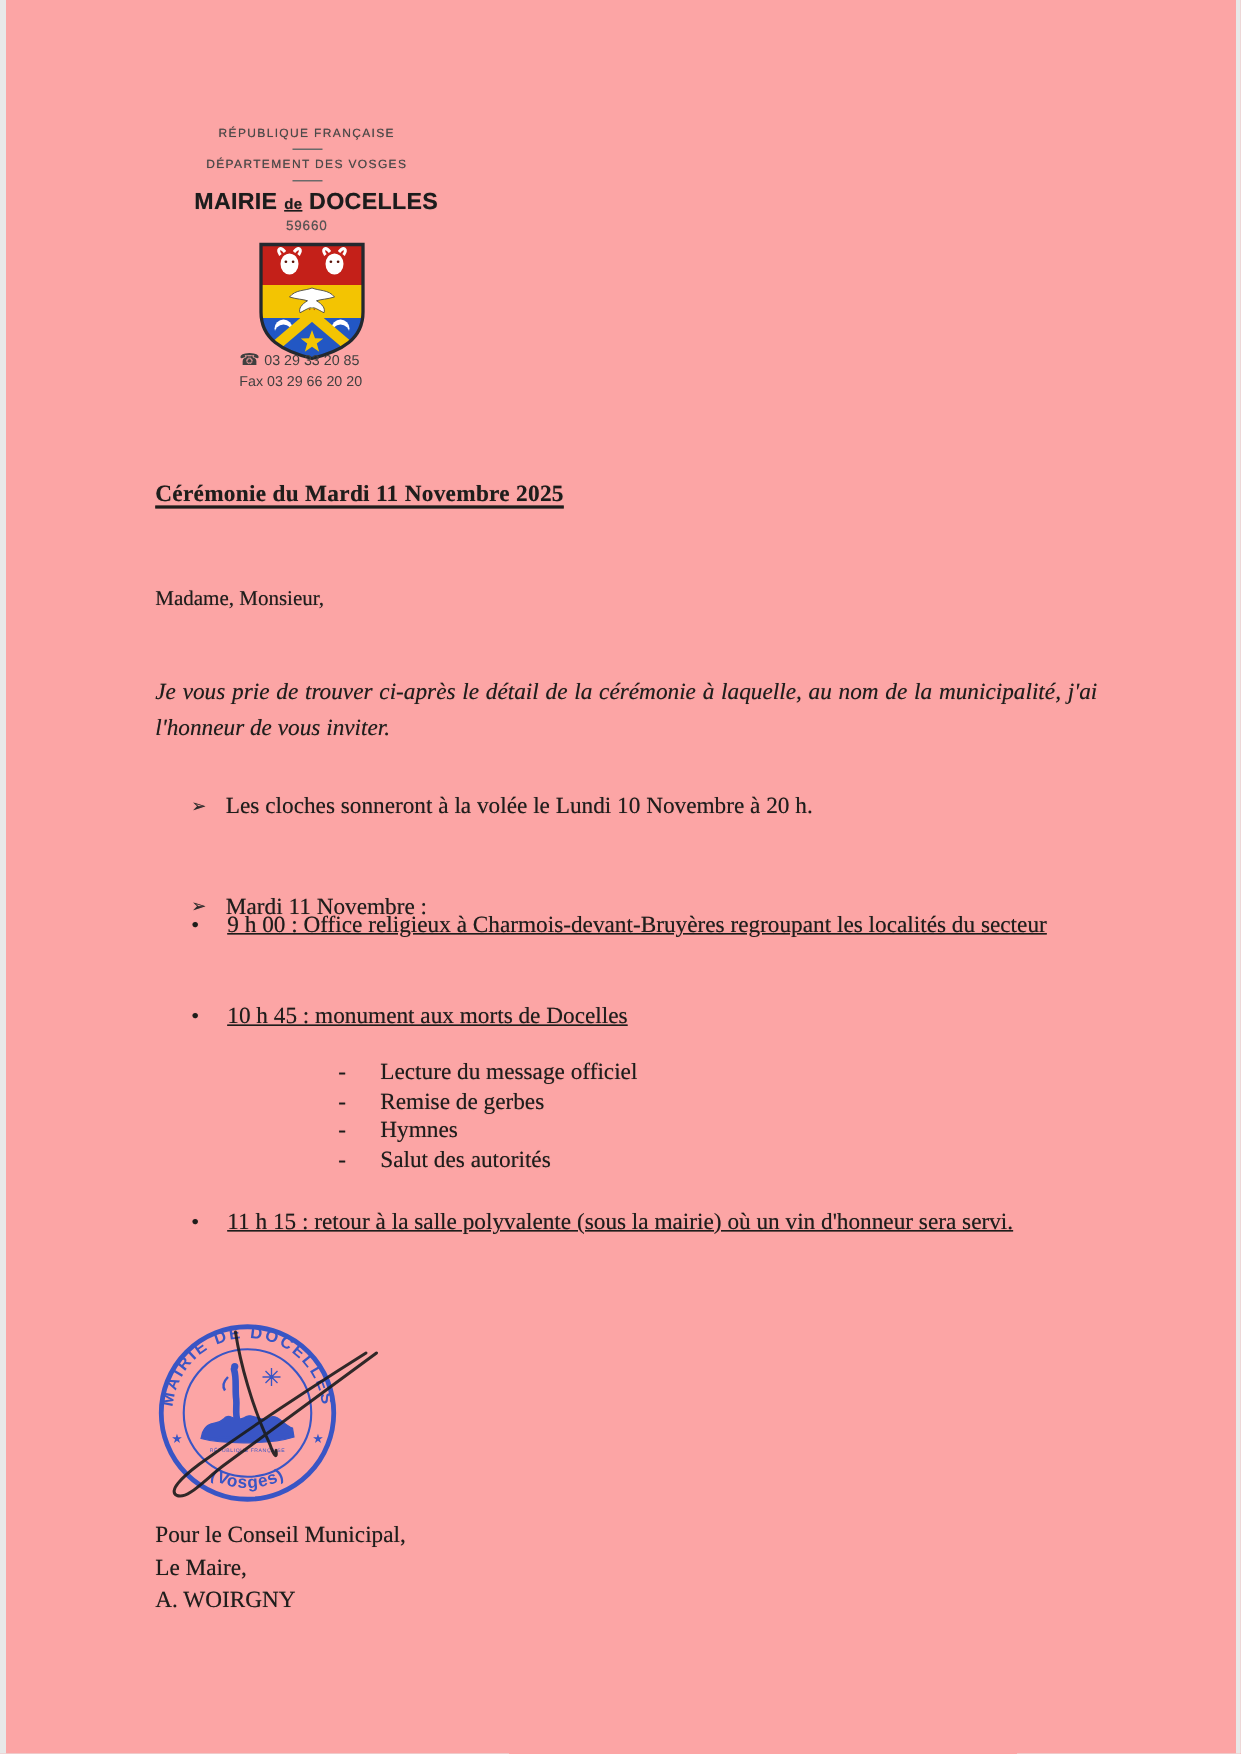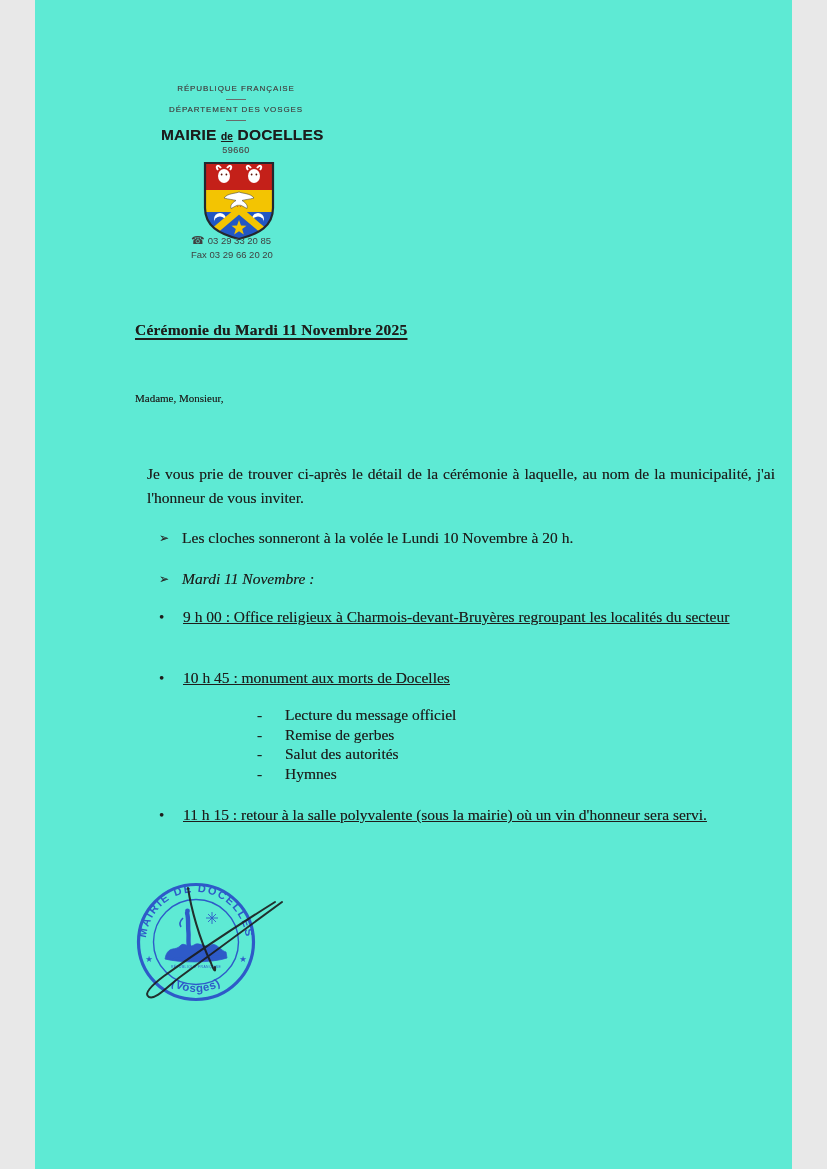--- a/index.html
+++ b/index.html
@@ -1,18 +1,18 @@
 <!DOCTYPE html>
 <html><head>
 <meta charset="utf-8">
 <style>
   html,body { margin:0; padding:0; background:#e8e8e8; }
   .page {
-    position:relative; width:757px; height:1169px; margin:0 auto;
-    background:#5eead4; overflow:hidden;
+    position:relative; width:820px; height:1169px; margin:0 auto;
+    background:#fca5a5; overflow:hidden;
     font-family:"Liberation Serif", serif; color:#1e1d1b;
   }
   .abs { position:absolute; }
 
   
   .letterhead { left:126px; top:84px; width:150px; text-align:center;
     font-family:"Liberation Sans", sans-serif; color:#4a4a4a; }
   .lh-small { font-size:8px; letter-spacing:0.9px; white-space:nowrap; }
   .lh-rule { width:20px; height:0; border-top:1.5px solid #6a6a6a; margin:6px auto 5px auto; }
   .lh-mairie { margin-top:3px; font-size:15.5px; font-weight:bold; color:#1c1c1c;
@@ -22,21 +22,21 @@
   .arms { left:165px; top:160px; }
   .phone-block { left:156px; top:233px; font-family:"Liberation Sans", sans-serif;
     font-size:9.5px; color:#3f3f3f; text-align:left; line-height:14px; white-space:nowrap; }
   .phone-block .tel-ico { font-size:11px; margin-right:3px; }
 
   
   .dateline { left:440px; top:146px; font-size:15.5px; line-height:22px; }
   .title { left:100px; top:321px; font-size:15.5px; font-weight:bold;
     text-decoration:underline; text-decoration-thickness:1.5px; text-underline-offset:3px;
     letter-spacing:0.2px;text-align:right; }
-  .salutation { left:100px; top:392px; font-size:11px; }
+  .salutation { left:100px; top:392px; font-size:14px; }
   .intro { left:100px; top:450px; width:628px; font-size:15.5px; line-height:24px;
     text-align:justify; }
   .arrow-item { left:124px; font-size:15.5px;text-align:right; }
   .arrow-item .mk { font-family:"DejaVu Sans", sans-serif; font-size:12px; margin-right:13px;
     position:relative; top:-1px; color:#2a2a2a; }
   .bullet-item { left:128px; width:612px; font-size:15.5px; line-height:24px; }
   .bullet-item .mk { position:absolute; left:-4px; top:0; font-size:15px; }
   .bullet-item .bt { display:block; margin-left:20px; text-align:justify; width:586px;text-decoration:underline; }
   .detail-list { left:222px; top:705px; font-size:15.5px; line-height:19.5px; }
   .detail-list .row { white-space:nowrap; }
@@ -112,44 +112,44 @@
   <div class="abs phone-block">
     <div><span class="tel-ico">☎</span><span>03 29 33 20 85</span></div>
     <div>Fax 03 29 66 20 20</div>
   </div>
 
 
   <div class="abs title txt">Cérémonie du Mardi 11 Novembre 2025</div>
 
   <div class="abs salutation txt">Madame, Monsieur,</div>
 
-  <p class="abs intro txt" style="margin:12px;">Je vous prie de trouver ci-après le détail de la cérémonie à laquelle, au nom de la municipalité, j'ai l'honneur de vous inviter.</p>
+  <p class="abs intro txt" style="margin:0;font-style:italic;">Je vous prie de trouver ci-après le détail de la cérémonie à laquelle, au nom de la municipalité, j'ai l'honneur de vous inviter.</p>
 
   <div class="abs arrow-item txt" style="top:529px;">
     <span class="mk">➢</span><span>Les cloches sonneront à la volée le Lundi 10 Novembre à 20 h.</span>
   </div>
-  <div class="abs arrow-item txt" style="top:570px;font-style:italic;">
+  <div class="abs arrow-item txt" style="top:596px;">
     <span class="mk">➢</span><span>Mardi 11 Novembre :</span>
   </div>
 
   <div class="abs bullet-item txt" style="top:605px;">
     <span class="mk">•</span>
     <span class="bt">9 h 00 : Office religieux à Charmois-devant-Bruyères regroupant les localités du secteur</span>
   </div>
 
   <div class="abs bullet-item txt" style="top:666px;">
     <span class="mk">•</span>
     <span class="bt">10 h 45 : monument aux morts de Docelles</span>
   </div>
 
   <div class="abs detail-list txt">
     <div class="row"><span class="dash">-</span><span>Lecture du message officiel</span></div>
     <div class="row"><span class="dash">-</span><span>Remise de gerbes</span></div>
+    <div class="row"><span class="dash">-</span><span>Hymnes</span></div>
     <div class="row"><span class="dash">-</span><span>Salut des autorités</span></div>
-    <div class="row"><span class="dash">-</span><span>Hymnes</span></div>
   </div>
 
   <div class="abs bullet-item txt" style="top:803px;">
     <span class="mk">•</span>
     <span class="bt">11 h 15 : retour à la salle polyvalente (sous la mairie) où un vin d'honneur sera servi.</span>
   </div>
 
   <svg class="abs stamp" width="134" height="134" viewBox="0 0 134 134">
     <defs>
       <path id="arcTop" d="M 22,88.8 A 50 50 0 1 1 112,88.8"></path>
@@ -181,14 +181,19 @@
     <text x="67" y="93" font-size="3.4" fill="#2b50c8" text-anchor="middle" font-family="Liberation Sans, sans-serif" letter-spacing="0.4">RÉPUBLIQUE FRANÇAISE</text>
   </svg>
 
   <svg class="abs sig" width="170" height="155" viewBox="0 0 170 155">
     <g fill="none" stroke="#1b1b1b" stroke-width="2" stroke-linecap="round" opacity="0.9">
       <path d="M145,44 C110,66 62,98 34,118 C22,127 13,136 19,139 C26,142 38,128 50,119 C88,91 122,66 152,44"></path>
       <path d="M58,30 C61,50 69,80 81,105 C83,111 86,116 85,109"></path>
     </g>
   </svg>
 
+  <div class="abs closing txt">
+    <div>Pour le Conseil Municipal,</div>
+    <div>Le Maire,</div>
+    <div>A. WOIRGNY</div>
+  </div>
 
 </div>
 
 </body></html>

